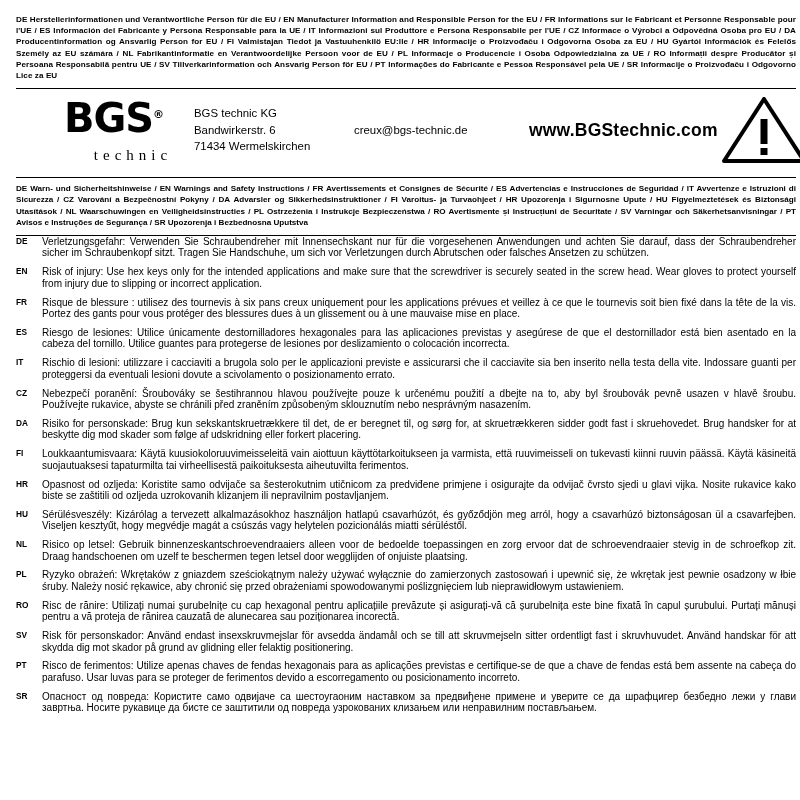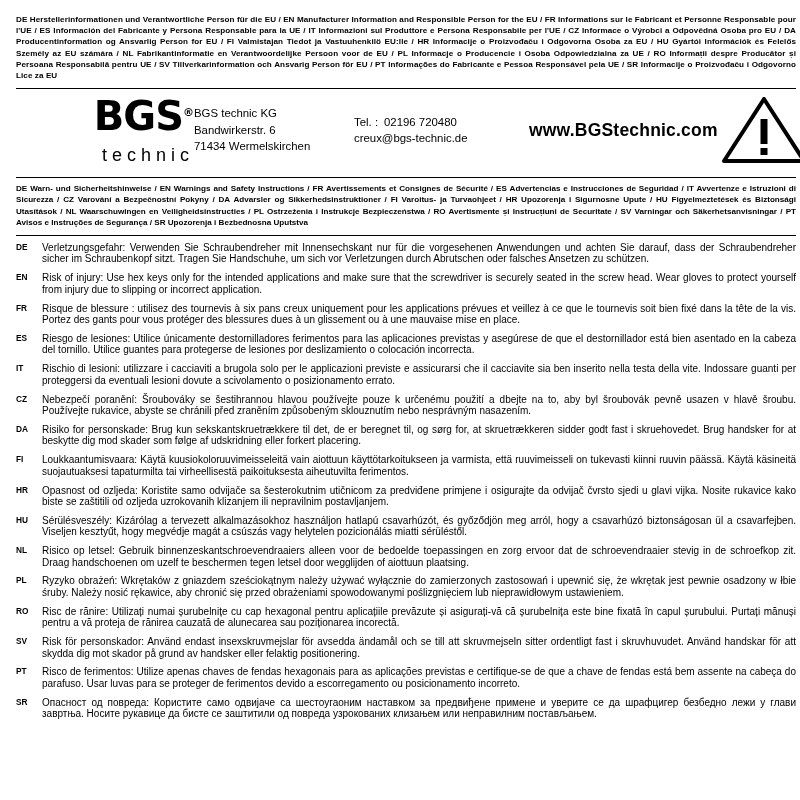--- a/index.html
+++ b/index.html
@@ -43,42 +43,42 @@
     align-items: center;
     height: 72px;
     padding: 5px 0 4px 0;
   }
   .logo-cell {
     width: 178px;
     flex: 0 0 178px;
     display: flex;
     flex-direction: column;
     justify-content: center;
-    align-items: flex-end;
+    align-items: center;
     padding-left: 18px;
     box-sizing: border-box;
   }
   .logo-bgs {
     font-family: "DejaVu Sans", sans-serif;
     font-weight: bold;
     font-size: 40px;
     line-height: 38px;
     letter-spacing: -1px;
     position: relative;
     display: inline-block;
   }
   .logo-bgs .reg {
     font-size: 11px;
     vertical-align: super;
     font-weight: bold;
     letter-spacing: 0;
   }
   .logo-technic {
-    font-family: Liberation Sans, sans-serif;
-    font-size: 18px;
+    font-family: Liberation Serif, serif;
+    font-size: 15px;
     letter-spacing: 5px;
     margin-top: 10px;
     padding-left: 38px;
   }
   .addr-cell {
     flex: 0 0 160px;
     font-size: 11.4px;
     line-height: 16.5px;
   }
   .contact-cell {
@@ -111,21 +111,21 @@
     line-height: 11.2px;
     font-weight: bold;
     text-align: justify;
     padding-top: 5px;
   }
 
   
   .lang-table {
     width: 100%;
     border-collapse: collapse;
-    margin-top: 6px;
+    margin-top: 0;
   }
   .lang-table td {
     vertical-align: top;
     padding: 0 0 7.5px 0;
   }
   .lang-code {
     width: 26px;
     font-size: 8.3px;
     font-weight: bold;
     line-height: 11.4px;
@@ -154,21 +154,20 @@
       <div class="logo-technic">technic</div>
     </div>
 
     <div class="addr-cell">
       <div>BGS technic KG</div>
       <div>Bandwirkerstr. 6</div>
       <div>71434 Wermelskirchen</div>
     </div>
 
     <div class="contact-cell">
-      <div><span class="lbl">Tel. :</span><span>02196 720480</span></div>
       <div><span>creux</span><span>@bgs-technic.de</span></div>
     </div>
 
     <div class="web-cell">www.BGStechnic.com</div>
 
     <div class="warn-cell">
       <svg class="tri-svg" width="84" height="66" viewBox="0 0 84 66" aria-hidden="true">
         <polygon points="42,2 82,64 2,64" fill="#ffffff" stroke="#000000" stroke-width="4" stroke-linejoin="round"></polygon>
         <rect x="38.5" y="22" width="7" height="25" fill="#000000"></rect>
         <rect x="38.5" y="51" width="7" height="7" fill="#000000"></rect>
@@ -192,21 +191,21 @@
       <tr>
           <td class="lang-code">EN</td>
           <td class="lang-text">Risk of injury: Use hex keys only for the intended applications and make sure that the screwdriver is securely seated in the screw head. Wear gloves to protect yourself from injury due to slipping or incorrect application.</td>
         </tr>
       <tr>
           <td class="lang-code">FR</td>
           <td class="lang-text">Risque de blessure : utilisez des tournevis à six pans creux uniquement pour les applications prévues et veillez à ce que le tournevis soit bien fixé dans la tête de la vis. Portez des gants pour vous protéger des blessures dues à un glissement ou à une mauvaise mise en place.</td>
         </tr>
       <tr>
           <td class="lang-code">ES</td>
-          <td class="lang-text">Riesgo de lesiones: Utilice únicamente destornilladores ferimentos para las aplicaciones previstas y asegúrese de que el destornillador está bien asentado en la cabeza del tornillo. Utilice guantes para protegerse de lesiones por deslizamiento o colocación incorrecta.</td>
+          <td class="lang-text">Riesgo de lesiones: Utilice únicamente destornilladores hexagonales para las aplicaciones previstas y asegúrese de que el destornillador está bien asentado en la cabeza del tornillo. Utilice guantes para protegerse de lesiones por deslizamiento o colocación incorrecta.</td>
         </tr>
       <tr>
           <td class="lang-code">IT</td>
           <td class="lang-text">Rischio di lesioni: utilizzare i cacciaviti a brugola solo per le applicazioni previste e assicurarsi che il cacciavite sia ben inserito nella testa della vite. Indossare guanti per proteggersi da eventuali lesioni dovute a scivolamento o posizionamento errato.</td>
         </tr>
       <tr>
           <td class="lang-code">CZ</td>
           <td class="lang-text">Nebezpečí poranění: Šroubováky se šestihrannou hlavou používejte pouze k určenému použití a dbejte na to, aby byl šroubovák pevně usazen v hlavě šroubu. Používejte rukavice, abyste se chránili před zraněním způsobeným sklouznutím nebo nesprávným nasazením.</td>
         </tr>
       <tr>
@@ -220,33 +219,33 @@
       <tr>
           <td class="lang-code">HR</td>
           <td class="lang-text">Opasnost od ozljeda: Koristite samo odvijače sa šesterokutnim utičnicom za predviđene primjene i osigurajte da odvijač čvrsto sjedi u glavi vijka. Nosite rukavice kako biste se zaštitili od ozljeda uzrokovanih klizanjem ili nepravilnim postavljanjem.</td>
         </tr>
       <tr>
           <td class="lang-code">HU</td>
           <td class="lang-text">Sérülésveszély: Kizárólag a tervezett alkalmazásokhoz használjon hatlapú csavarhúzót, és győződjön meg arról, hogy a csavarhúzó biztonságosan ül a csavarfejben. Viseljen kesztyűt, hogy megvédje magát a csúszás vagy helytelen pozicionálás miatti sérüléstől.</td>
         </tr>
       <tr>
           <td class="lang-code">NL</td>
-          <td class="lang-text">Risico op letsel: Gebruik binnenzeskantschroevendraaiers alleen voor de bedoelde toepassingen en zorg ervoor dat de schroevendraaier stevig in de schroefkop zit. Draag handschoenen om uzelf te beschermen tegen letsel door wegglijden of aiottuun plaatsing.</td>
+          <td class="lang-text">Risico op letsel: Gebruik binnenzeskantschroevendraaiers alleen voor de bedoelde toepassingen en zorg ervoor dat de schroevendraaier stevig in de schroefkop zit. Draag handschoenen om uzelf te beschermen tegen letsel door wegglijden of onjuiste plaatsing.</td>
         </tr>
       <tr>
           <td class="lang-code">PL</td>
           <td class="lang-text">Ryzyko obrażeń: Wkrętaków z gniazdem sześciokątnym należy używać wyłącznie do zamierzonych zastosowań i upewnić się, że wkrętak jest pewnie osadzony w łbie śruby. Należy nosić rękawice, aby chronić się przed obrażeniami spowodowanymi poślizgnięciem lub nieprawidłowym ustawieniem.</td>
         </tr>
       <tr>
           <td class="lang-code">RO</td>
           <td class="lang-text">Risc de rănire: Utilizați numai șurubelnițe cu cap hexagonal pentru aplicațiile prevăzute și asigurați-vă că șurubelnița este bine fixată în capul șurubului. Purtați mănuși pentru a vă proteja de rănirea cauzată de alunecarea sau poziționarea incorectă.</td>
         </tr>
       <tr>
           <td class="lang-code">SV</td>
-          <td class="lang-text">Risk för personskador: Använd endast insexskruvmejslar för avsedda ändamål och se till att skruvmejseln sitter ordentligt fast i skruvhuvudet. Använd handskar för att skydda dig mot skador på grund av handsker eller felaktig positionering.</td>
+          <td class="lang-text">Risk för personskador: Använd endast insexskruvmejslar för avsedda ändamål och se till att skruvmejseln sitter ordentligt fast i skruvhuvudet. Använd handskar för att skydda dig mot skador på grund av glidning eller felaktig positionering.</td>
         </tr>
       <tr>
           <td class="lang-code">PT</td>
           <td class="lang-text">Risco de ferimentos: Utilize apenas chaves de fendas hexagonais para as aplicações previstas e certifique-se de que a chave de fendas está bem assente na cabeça do parafuso. Usar luvas para se proteger de ferimentos devido a escorregamento ou posicionamento incorreto.</td>
         </tr>
       <tr>
           <td class="lang-code">SR</td>
           <td class="lang-text">Опасност од повреда: Користите само одвијаче са шестоугаоним наставком за предвиђене примене и уверите се да шрафцигер безбедно лежи у глави завртња. Носите рукавице да бисте се заштитили од повреда узрокованих клизањем или неправилним постављањем.</td>
         </tr>
     </tbody>

